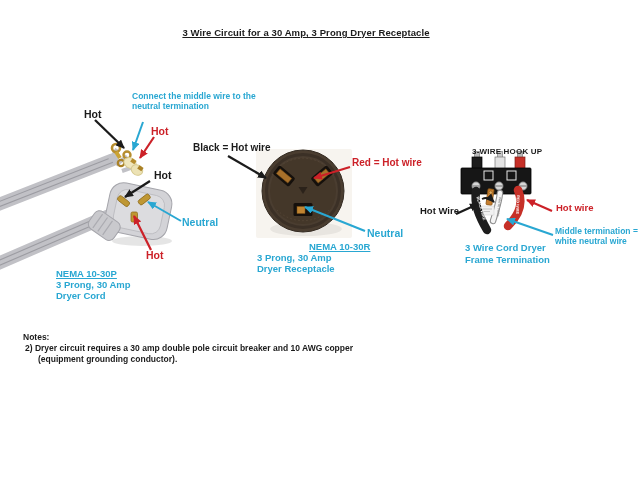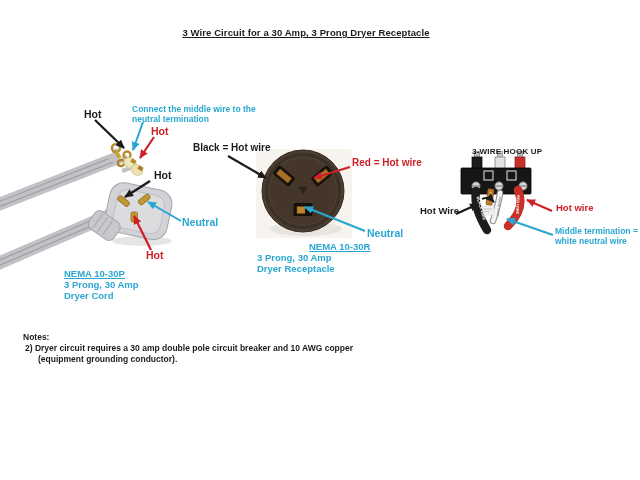--- a/index.html
+++ b/index.html
@@ -6,26 +6,26 @@
   #canvas{position:relative;width:640px;height:480px;background:#ffffff;overflow:hidden;
           font-family:"Liberation Sans",sans-serif;}
   #art{position:absolute;left:0;top:0;}
   .t{position:absolute;font-family:"Liberation Sans",sans-serif;font-weight:bold;
      white-space:nowrap;color:#1b1b1b;}
   .cyan{color:#29a7d2;}
   .red{color:#cc2128;}
   .title{left:0;top:27px;width:612px;text-align:center;font-size:9.5px;
          text-decoration:underline;letter-spacing:.1px;}
   .hot1{left:84px;top:108px;font-size:10.5px;}
-  .note{left:132px;top:104px;font-size:8.5px;line-height:10px;}
+  .note{left:132px;top:91px;font-size:8.5px;line-height:10px;}
   .hot2{left:151px;top:125px;font-size:10.5px;}
   .hot3{left:154px;top:169px;font-size:10.5px;}
   .neutralL{left:182px;top:216px;font-size:10.5px;}
   .hot4{left:146px;top:249px;font-size:10.5px;}
-  .capL{left:64px;top:268px;font-size:9.5px;line-height:11px;}
+  .capL{left:56px;top:268px;font-size:9.5px;line-height:11px;}
   .blackhot{left:193px;top:142px;font-size:10px;}
   .redhot{left:352px;top:157px;font-size:10px;}
   .neutralM{left:367px;top:227px;font-size:10.5px;}
   .capM{left:257px;top:241px;font-size:9.5px;line-height:11px;}
   .capM .u{margin-left:12px;padding-left:40px;}
   .hookupTitle{left:472px;top:147px;font-size:8px;letter-spacing:.2px;}
   .hotWireL{left:420px;top:205px;font-size:9.5px;}
   .hotWireR{left:556px;top:202px;font-size:9.5px;}
   .midterm{left:555px;top:226px;font-size:8.5px;line-height:10px;}
   .capR{left:465px;top:242px;font-size:9.5px;line-height:11.5px;}
@@ -210,20 +210,24 @@
     <div>Dryer Receptacle</div>
   </div>
 
   <div class="t hookupTitle">3-WIRE HOOK UP</div>
   <div class="t hotWireL">Hot Wire</div>
   <div class="t hotWireR red">Hot wire</div>
   <div class="t midterm cyan">
     <div>Middle termination =</div>
     <div>white neutral wire</div>
   </div>
+  <div class="t capR cyan">
+    <div>3 Wire Cord Dryer</div>
+    <div>Frame Termination</div>
+  </div>
 
   <div class="t notes">
     <div>Notes:</div>
     <div class="nl">2) Dryer circuit requires a 30 amp double pole circuit breaker and 10 AWG copper</div>
     <div class="nl indent">(equipment grounding conductor).</div>
   </div>
 
 </div>
 
 </body></html>

